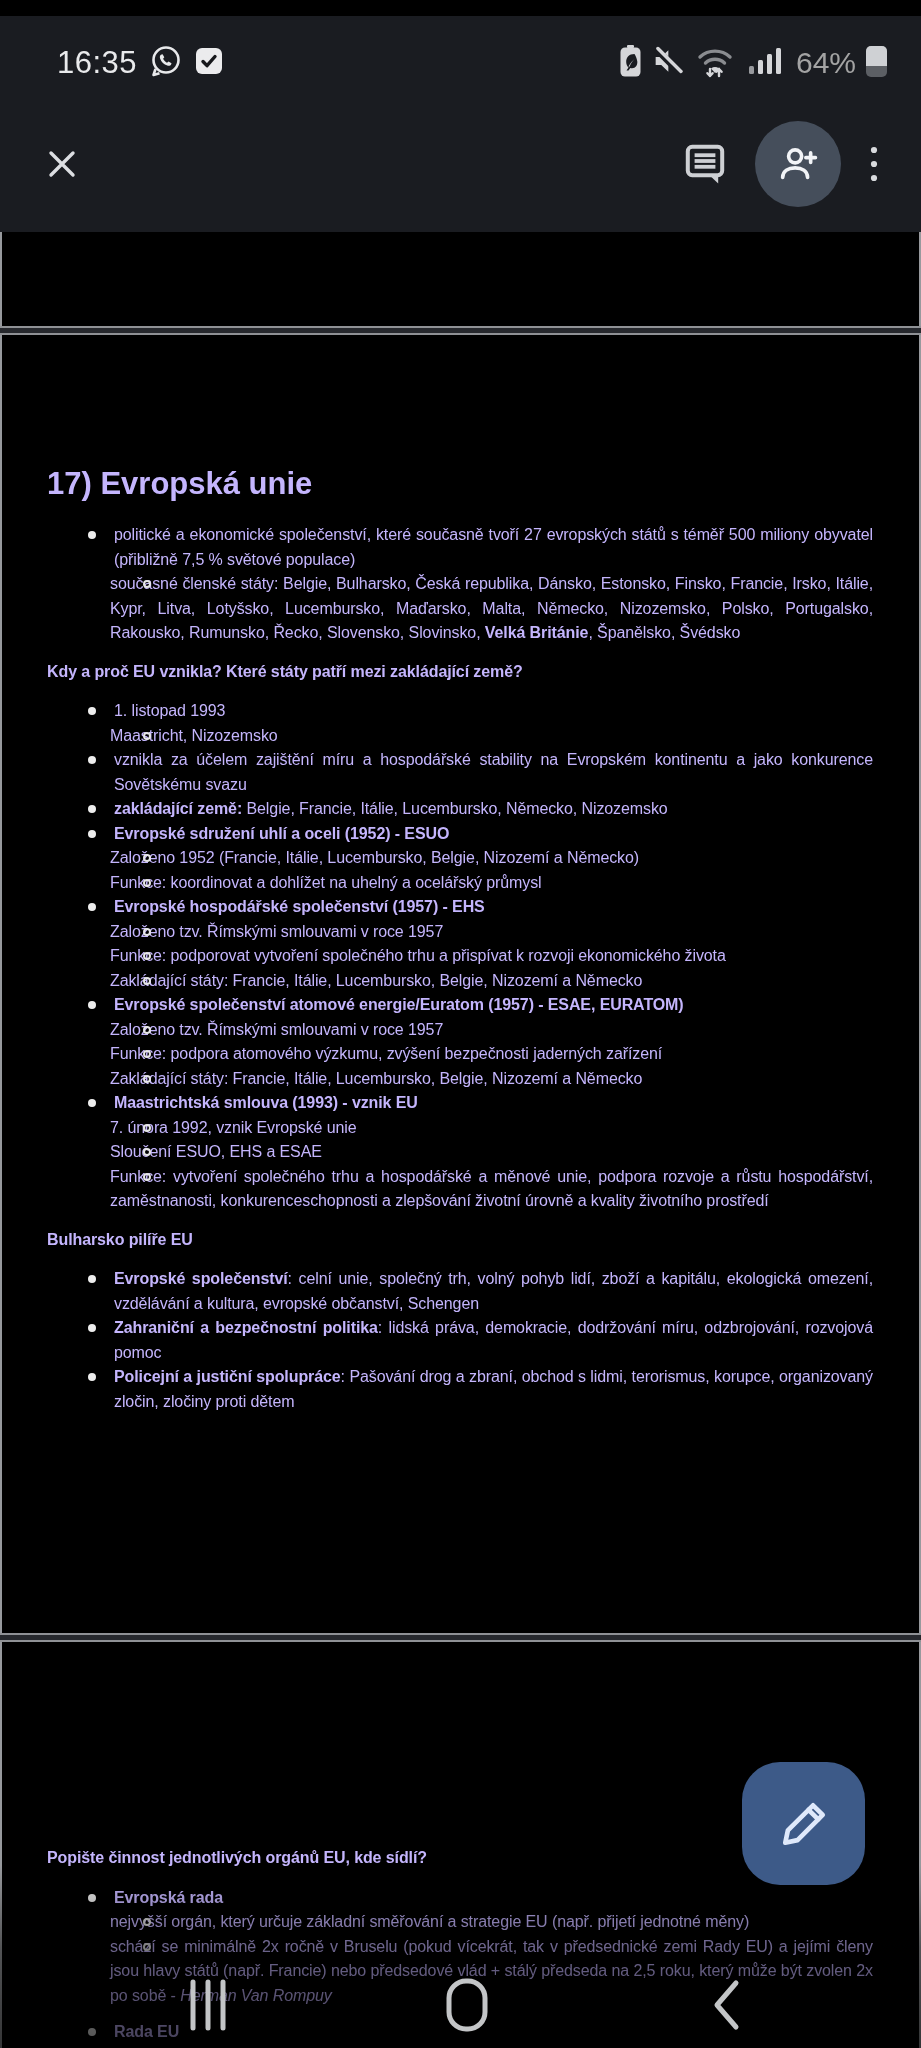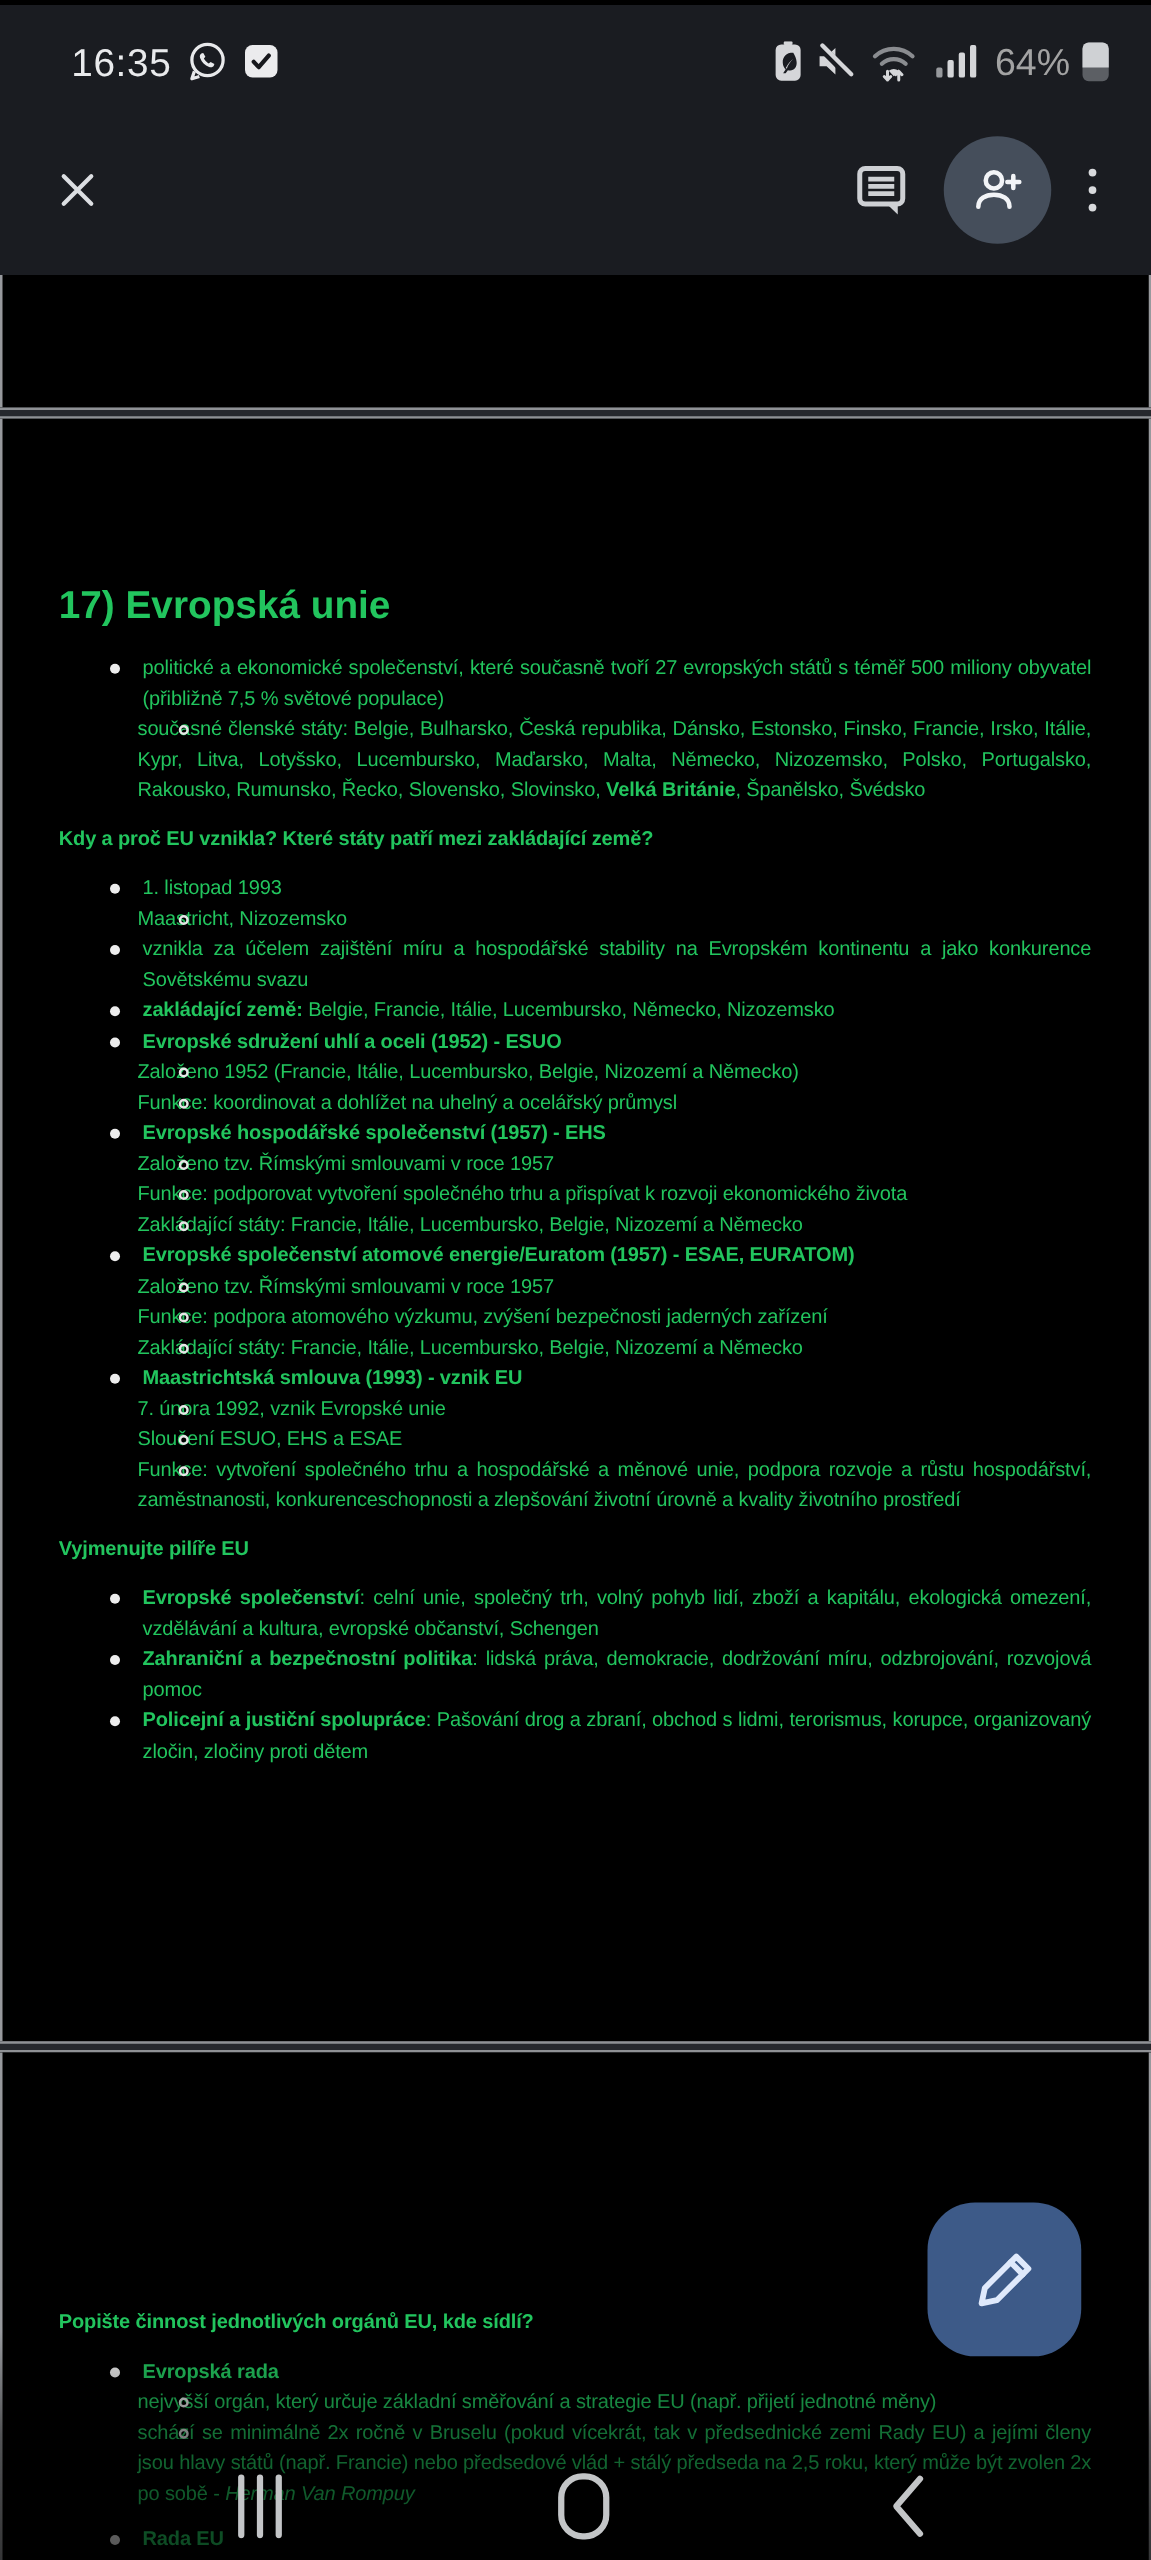--- a/index.html
+++ b/index.html
@@ -4,40 +4,40 @@
 <style>
   html,body { margin:0; padding:0; background:#000; }
   * { box-sizing:border-box; }
   .screen {
     position:relative; width:921px; height:2048px; margin:0 auto;
     background:#000; overflow:hidden;
     font-family:"Liberation Sans","DejaVu Sans",sans-serif;
     color:#f0f0f0;
   }
   
-  .chrome { position:absolute; top:4px; left:0; width:921px; height:216px; background:#1a1c21; z-index:50; }
+  .chrome { position:absolute; top:16px; left:0; width:921px; height:216px; background:#1a1c21; z-index:50; }
   .statusbar { position:absolute; top:0; left:0; right:0; height:80px; display:flex; align-items:center; padding:14px 33px 0 57px; }
   .sb-left { display:flex; align-items:center; gap:11px; }
   .sb-time { font-size:31px; font-weight:500; color:#e9eaec; letter-spacing:.5px; }
   .sb-right { margin-left:auto; display:flex; align-items:center; gap:9px; }
   .sb-batt-pct { font-size:30px; color:#a3a3a3; margin-left:2px; }
   .appbar { position:absolute; top:80px; left:0; right:0; height:136px; display:flex; align-items:center; padding:0 40px 0 45px; }
   .ab-title { font-size:36px; color:#e4e6e9; margin-left:38px; white-space:nowrap; overflow:hidden; max-width:420px; }
   .ab-right { margin-left:auto; display:flex; align-items:center; gap:26px; }
   .icon-btn { background:none; border:none; padding:0; cursor:pointer; display:flex; align-items:center; justify-content:center; }
   .share-circle { width:86px; height:86px; border-radius:50%; background:#454e5b; display:flex; align-items:center; justify-content:center; }
   
   .doc-area { position:absolute; top:216px; left:0; width:921px; bottom:0; background:#000; }
   .page { border-left:2px solid #97999d; border-right:2px solid #97999d; background:#000; overflow:hidden; }
   .page-gap { height:9px; background:#26282d; border-top:2px solid #8f9195; border-bottom:2px solid #8f9195; }
   .page-prev { height:110px; }
   .page-main { height:1298px; padding-top:128px; }
   .page-next { height:406px; padding-top:190px; }
   
-  .blk { font-size:16px; line-height:24.5px; letter-spacing:-0.1px; color:#22c55e; }
+  .blk { font-size:16px; line-height:24.5px; letter-spacing:-0.1px; color:#c4b5fd; }
   .title { font-size:31px; line-height:42px; font-weight:700; margin:0 46px 18px 45px; letter-spacing:0; }
   .heading { font-weight:700; margin:14px 46px 15px 45px; }
   .li1, .li2 { position:relative; padding-right:46px; text-align:justify; }
   .li1 { padding-left:112px; }
   .li2 { padding-left:108px; }
   .marker { position:absolute; top:8px; }
   .li1 > .marker { left:86px; width:8px; height:8px; border-radius:50%; background:#ededed; }
   .li2 > .marker { left:141px; width:8px; height:8px; border-radius:50%; border:2px solid #e6e6e6; background:transparent; }
   .b { font-weight:700; }
   .i { font-style:italic; }
@@ -172,21 +172,21 @@
         <div class="blk li2"><span class="marker"></span><span class="txt"><span>Funkce: podporovat vytvoření společného trhu a přispívat k rozvoji ekonomického života</span></span></div>
         <div class="blk li2"><span class="marker"></span><span class="txt"><span>Zakládající státy: Francie, Itálie, Lucembursko, Belgie, Nizozemí a Německo</span></span></div>
         <div class="blk li1"><span class="marker"></span><span class="txt"><span class="b">Evropské společenství atomové energie/Euratom (1957) - ESAE, EURATOM)</span></span></div>
         <div class="blk li2"><span class="marker"></span><span class="txt"><span>Založeno tzv. Římskými smlouvami v roce 1957</span></span></div>
         <div class="blk li2"><span class="marker"></span><span class="txt"><span>Funkce: podpora atomového výzkumu, zvýšení bezpečnosti jaderných zařízení</span></span></div>
         <div class="blk li2"><span class="marker"></span><span class="txt"><span>Zakládající státy: Francie, Itálie, Lucembursko, Belgie, Nizozemí a Německo</span></span></div>
         <div class="blk li1"><span class="marker"></span><span class="txt"><span class="b">Maastrichtská smlouva (1993) - vznik EU</span></span></div>
         <div class="blk li2"><span class="marker"></span><span class="txt"><span>7. února 1992, vznik Evropské unie</span></span></div>
         <div class="blk li2"><span class="marker"></span><span class="txt"><span>Sloučení ESUO, EHS a ESAE</span></span></div>
         <div class="blk li2"><span class="marker"></span><span class="txt"><span>Funkce: vytvoření společného trhu a hospodářské a měnové unie, podpora rozvoje a růstu hospodářství, zaměstnanosti, konkurenceschopnosti a zlepšování životní úrovně a kvality životního prostředí</span></span></div>
-        <div class="blk heading"><span>Vyjmenujte pilíře EU</span></div>
+        <div class="blk heading"><span>Bulharsko pilíře EU</span></div>
         <div class="blk li1"><span class="marker"></span><span class="txt"><span class="b">Evropské společenství</span><span>: celní unie, společný trh, volný pohyb lidí, zboží a kapitálu, ekologická omezení, vzdělávání a kultura, evropské občanství, Schengen</span></span></div>
         <div class="blk li1"><span class="marker"></span><span class="txt"><span class="b">Zahraniční a bezpečnostní politika</span><span>: lidská práva, demokracie, dodržování míru, odzbrojování, rozvojová pomoc</span></span></div>
         <div class="blk li1"><span class="marker"></span><span class="txt"><span class="b">Policejní a justiční spolupráce</span><span>: Pašování drog a zbraní, obchod s lidmi, terorismus, korupce, organizovaný zločin, zločiny proti dětem</span></span></div>
       </div>
     <div class="page-gap"></div>
     <div class="page page-next">
         <div class="blk heading"><span>Popište činnost jednotlivých orgánů EU, kde sídlí?</span></div>
         <div class="blk li1"><span class="marker"></span><span class="txt"><span class="b">Evropská rada</span></span></div>
         <div class="blk li2"><span class="marker"></span><span class="txt"><span>nejvyšší orgán, který určuje základní směřování a strategie EU (např. přijetí jednotné měny)</span></span></div>
         <div class="blk li2"><span class="marker"></span><span class="txt"><span>schází se minimálně 2x ročně v Bruselu (pokud vícekrát, tak v předsednické zemi Rady EU) a jejími členy jsou hlavy států (např. Francie) nebo předsedové vlád + stálý předseda na 2,5 roku, který může být zvolen 2x po sobě - </span><span class="i">Herman Van Rompuy</span></span></div>

